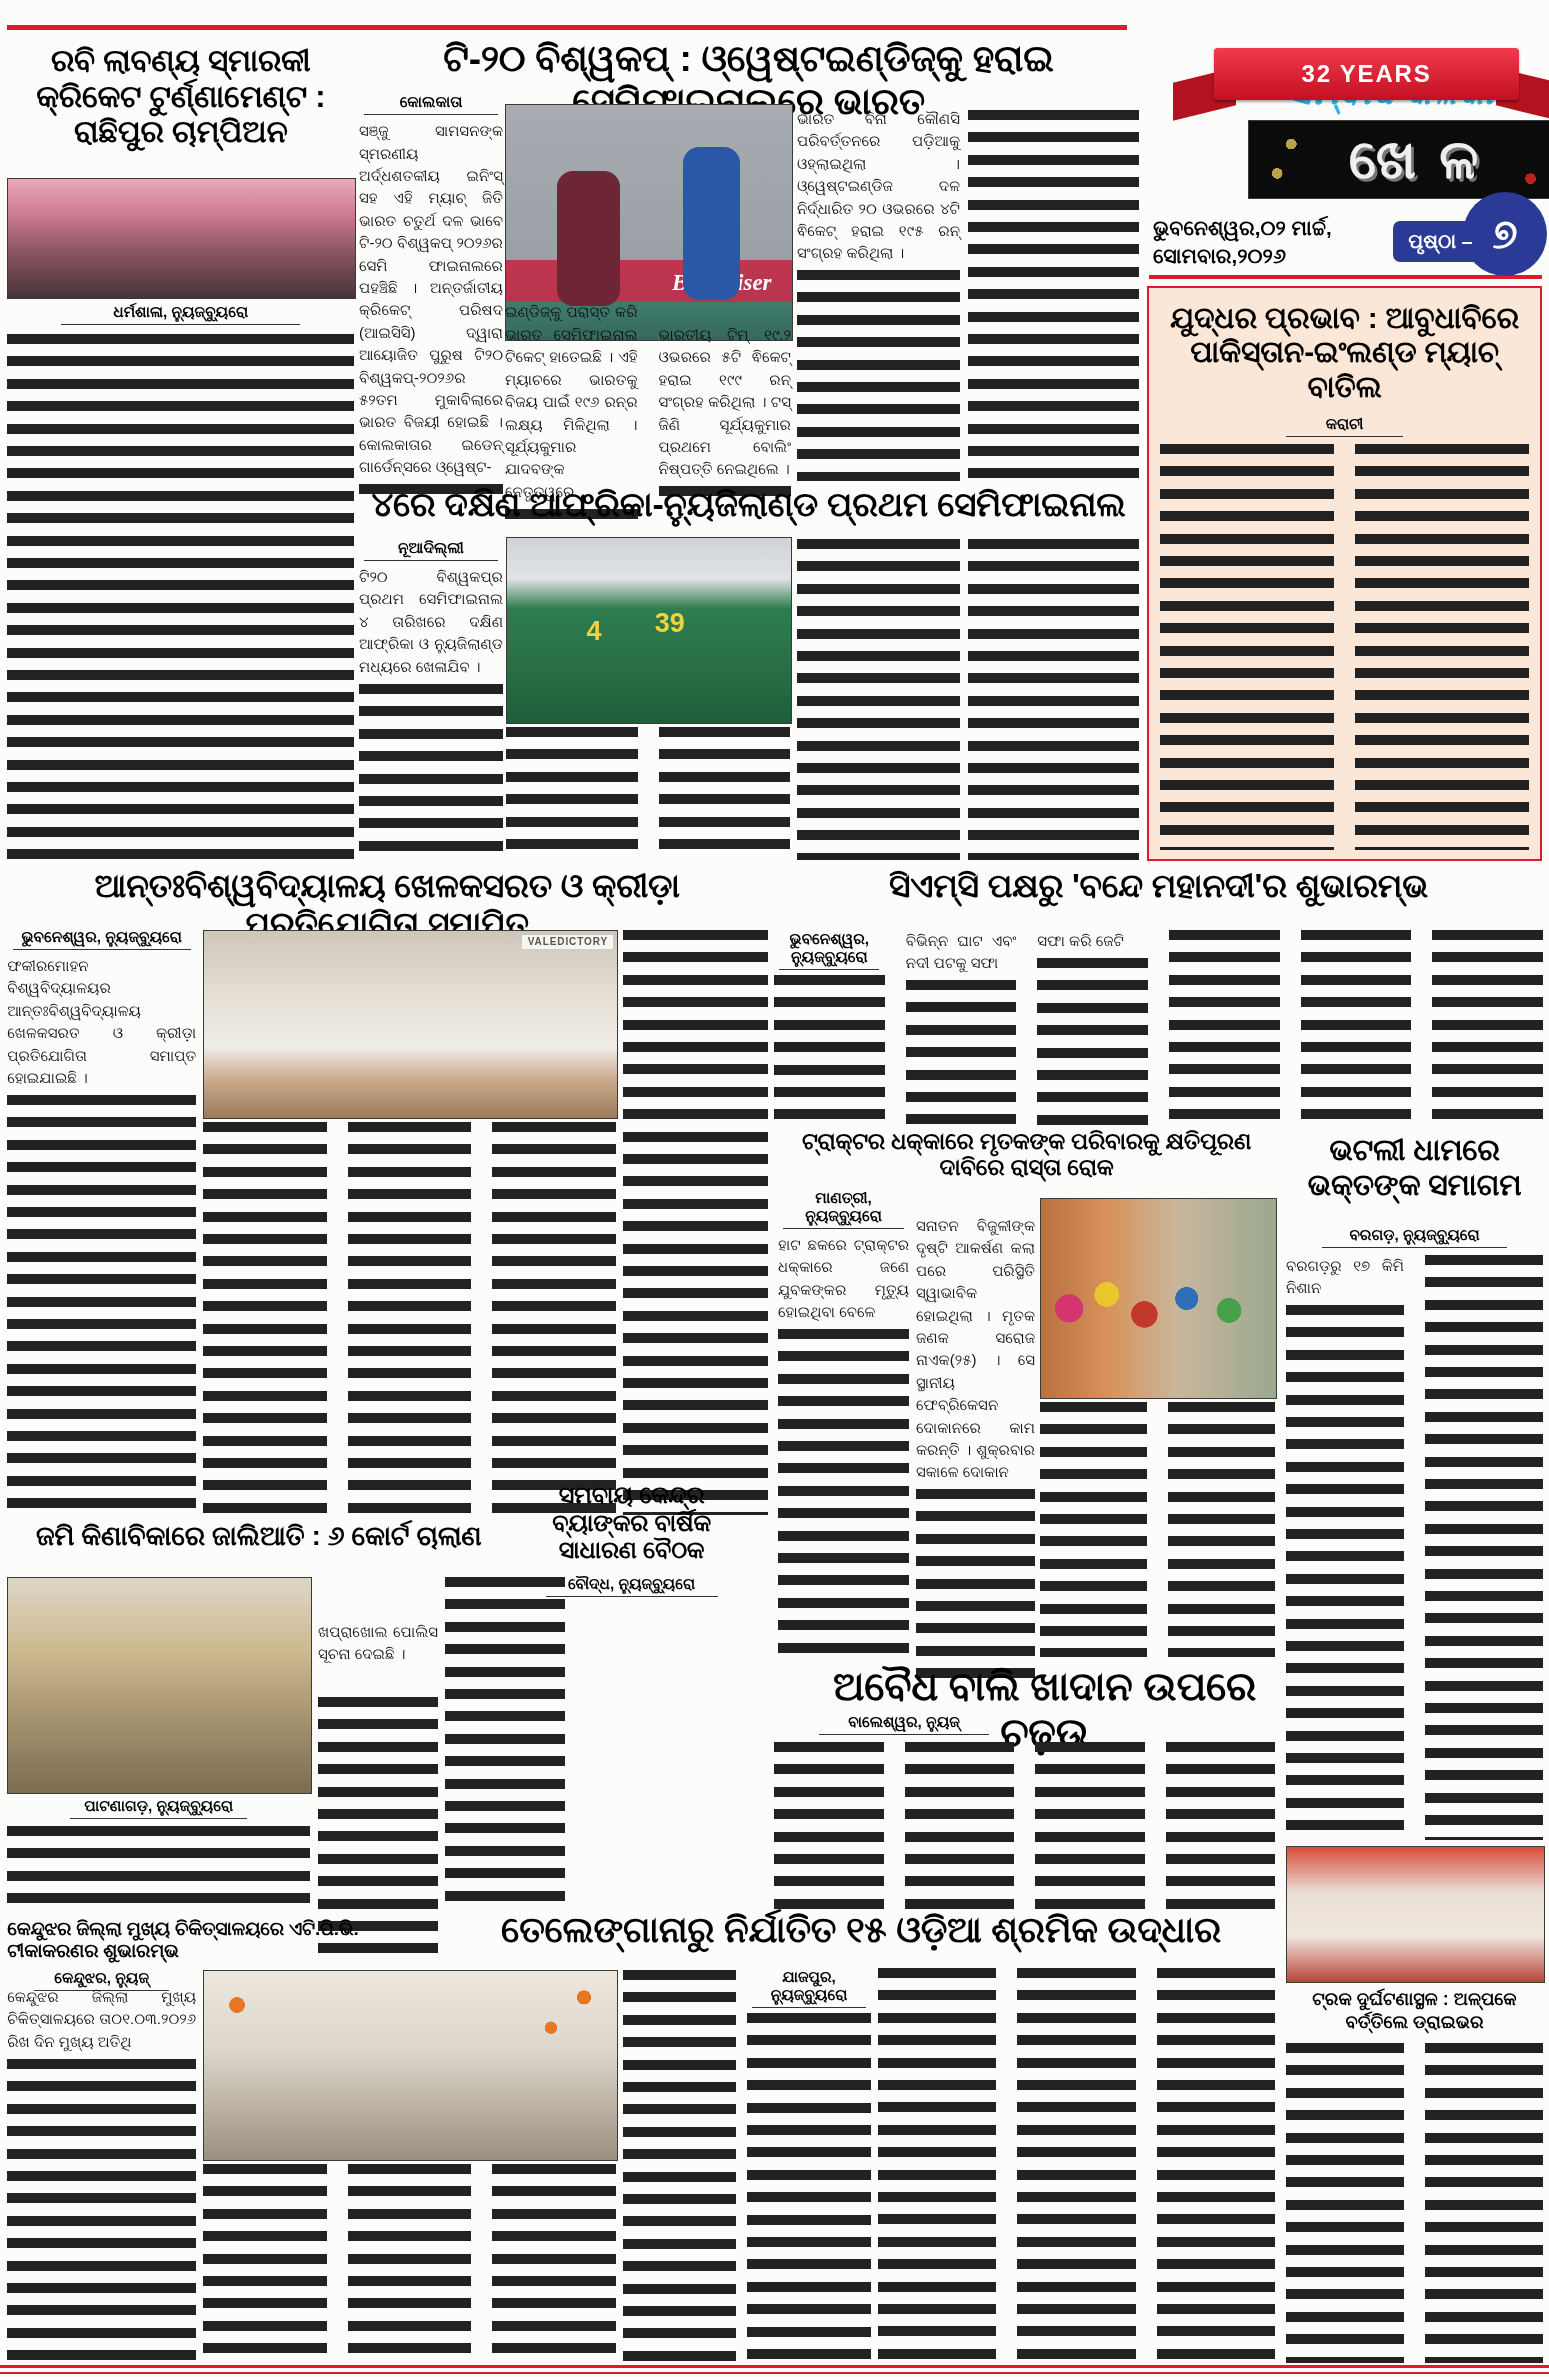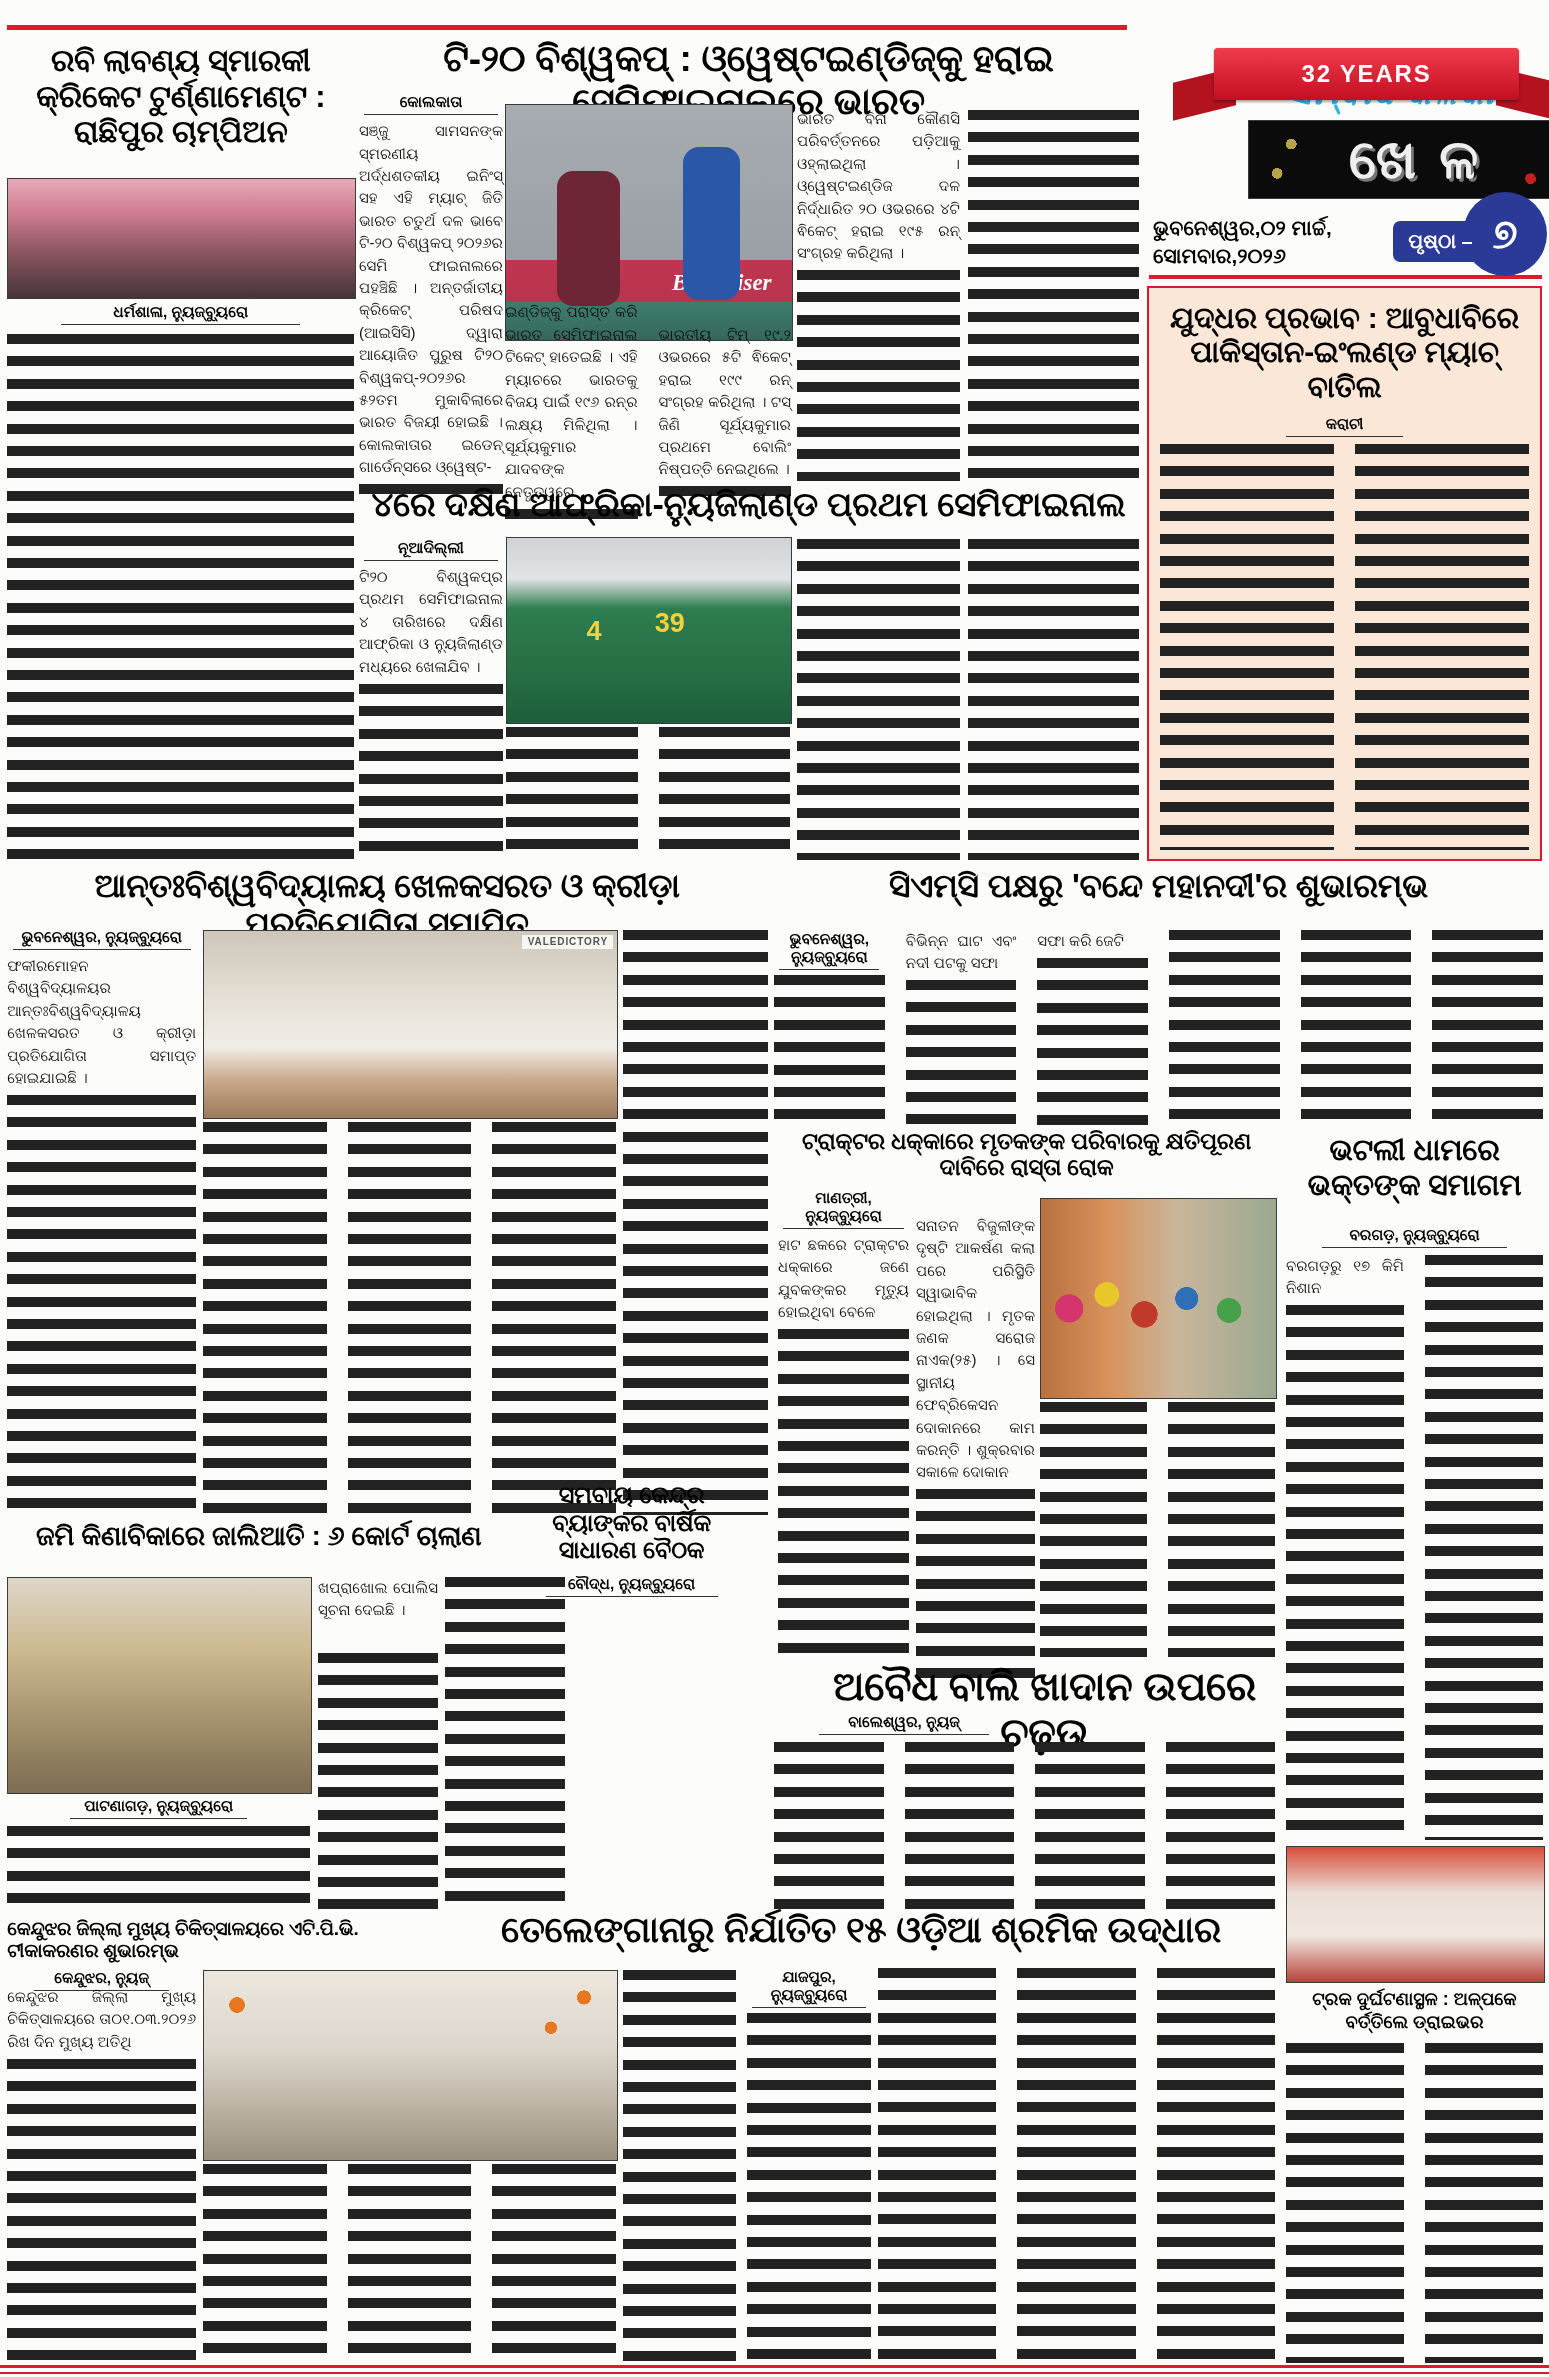--- a/index.html
+++ b/index.html
@@ -223,21 +223,21 @@
     <div class="gk grow"></div>
   </div>
   <div class="abs cols" style="left:878px;top:1968px;width:397px;height:395px;">
     <div class="gk"></div>
     <div class="gk"></div>
     <div class="gk"></div>
   </div>
 
   <div class="abs hl" style="left:7.2px;top:1521px;width:503px;font-size:27px;">ଜମି କିଣାବିକାରେ ଜାଲିଆତି : ୬ କୋର୍ଟ ଚାଲାଣ</div>
   <div class="abs photo ph-i" style="left:7.2px;top:1577px;width:303px;height:215px;"></div>
-  <div class="abs col" style="left:318px;top:1577px;width:120px;height:334px;gap:31px;">
+  <div class="abs col" style="left:318px;top:1621px;width:120px;height:334px;gap:31px;">
     <p class="lead">ଖପ୍ରାଖୋଲ ପୋଲିସ ସୂଚନା ଦେଇଛି ।</p>
     <div class="gk grow"></div>
   </div>
   <div class="abs gk" style="left:445px;top:1577px;width:120px;height:334px;"></div>
   <div class="abs" style="left:7.2px;top:1797px;width:303px;">
     <div class="dl" style="margin:0 63px;">ପାଟଣାଗଡ଼, ନ୍ୟୁଜ୍‌ବ୍ୟୁରୋ</div>
   </div>
   <div class="abs gk" style="left:7.2px;top:1826px;width:303px;height:84px;"></div>
 
   <div class="abs hl" style="left:524px;top:1481px;width:215px;font-size:24px;">ସମବାୟ କେନ୍ଦ୍ର ବ୍ୟାଙ୍କର ବାର୍ଷିକ ସାଧାରଣ ବୈଠକ</div>

